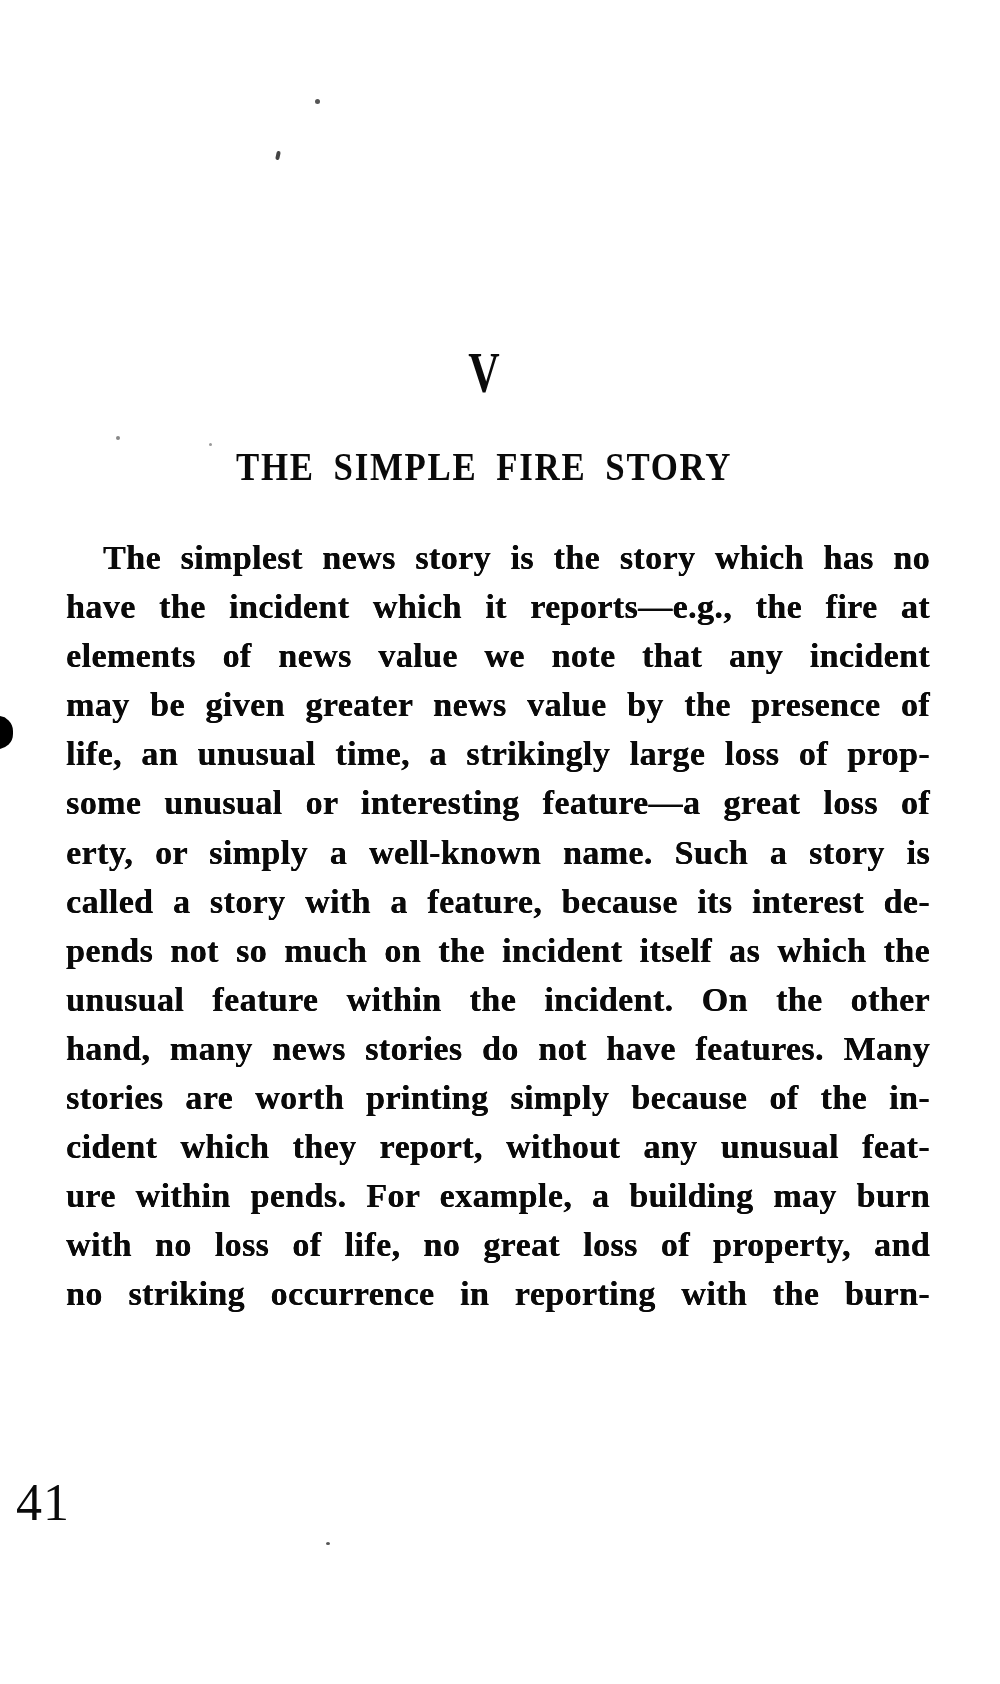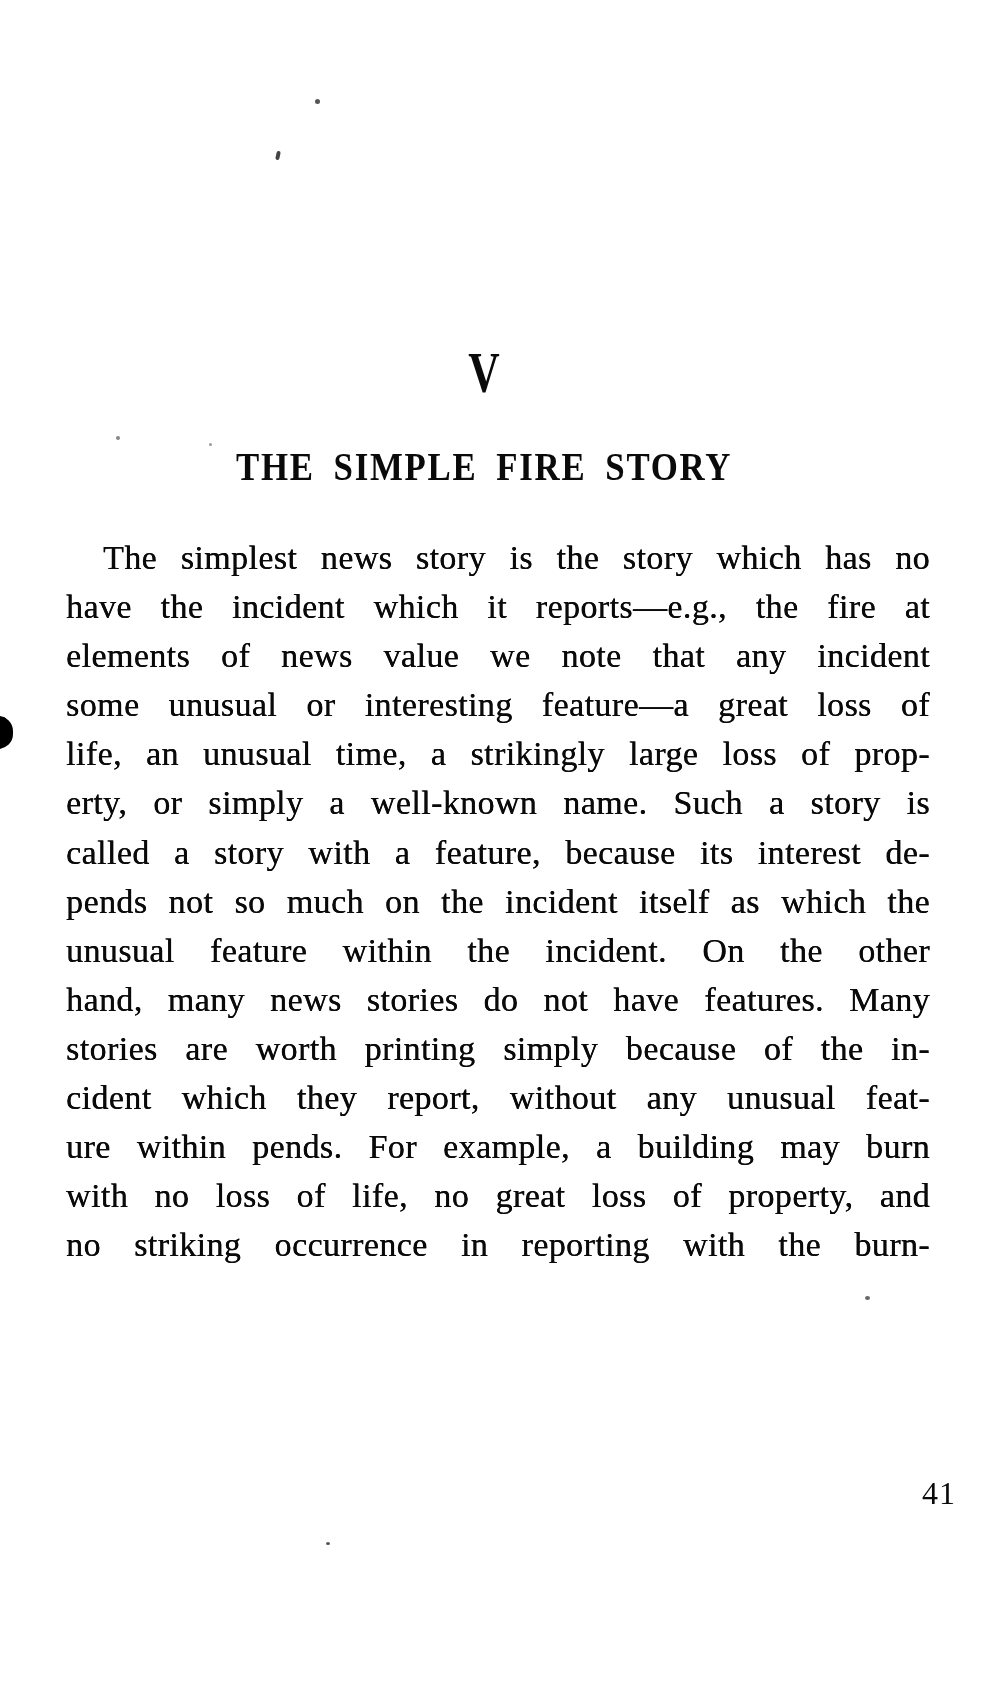--- a/index.html
+++ b/index.html
@@ -49,29 +49,30 @@
     line-height: 49.1px;
     letter-spacing: 0.4px;
     text-shadow: 0.3px 0 0 #000;
   }
   .text-line {
     text-align: justify;
     text-align-last: justify;
     white-space: normal;
     height: 49.1px;
     overflow: visible;
+    font-weight: bold;
   }
   .text-line.first { text-indent: 37px; }
   .page-number {
     position: absolute;
     top: 1477px;
     left: 16px;
     width: 940px;
-    text-align: right;
-    font-size: 32px;
+    text-align: left;
+    font-size: 52px;
     line-height: 1;
     letter-spacing: 1px;
   }
   
   .ink-blob {
     position: absolute;
     left: -2px;
     top: 716px;
     width: 15px;
     height: 33px;
@@ -100,22 +101,23 @@
   <div class="ink-blob"></div>
 
   <div class="chapter-numeral">V</div>
 
   <div class="chapter-title">THE SIMPLE FIRE STORY</div>
 
   <div class="body-text">
     <div class="text-line first">The simplest news story is the story which has no</div>
     <div class="text-line">have the incident which it reports—e.g., the fire at</div>
     <div class="text-line">elements of news value we note that any incident</div>
+    <div class="text-line">may be given greater news value by the presence of</div>
+    <div class="text-line">life, an unusual time, a strikingly large loss of prop-</div>
     <div class="text-line">some unusual or interesting feature—a great loss of</div>
-    <div class="text-line">life, an unusual time, a strikingly large loss of prop-</div>
     <div class="text-line">erty, or simply a well-known name.  Such a story is</div>
     <div class="text-line">called a story with a feature, because its interest de-</div>
     <div class="text-line">pends not so much on the incident itself as which the</div>
     <div class="text-line">unusual feature within the incident.  On the other</div>
     <div class="text-line">hand, many news stories do not have features.  Many</div>
     <div class="text-line">stories are worth printing simply because of the in-</div>
     <div class="text-line">cident which they report, without any unusual feat-</div>
     <div class="text-line">ure within pends.  For example, a building may burn</div>
     <div class="text-line">with no loss of life, no great loss of property, and</div>
     <div class="text-line">no striking occurrence in reporting with the burn-</div>

